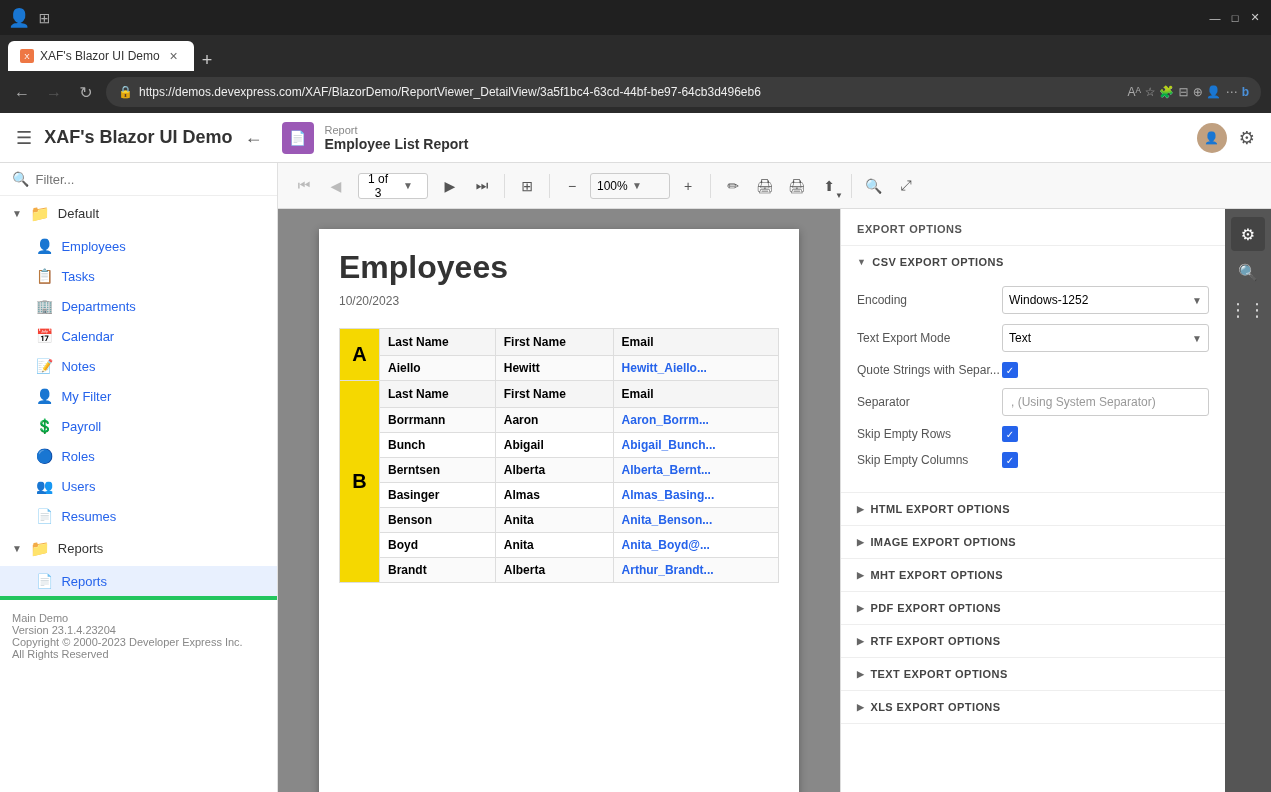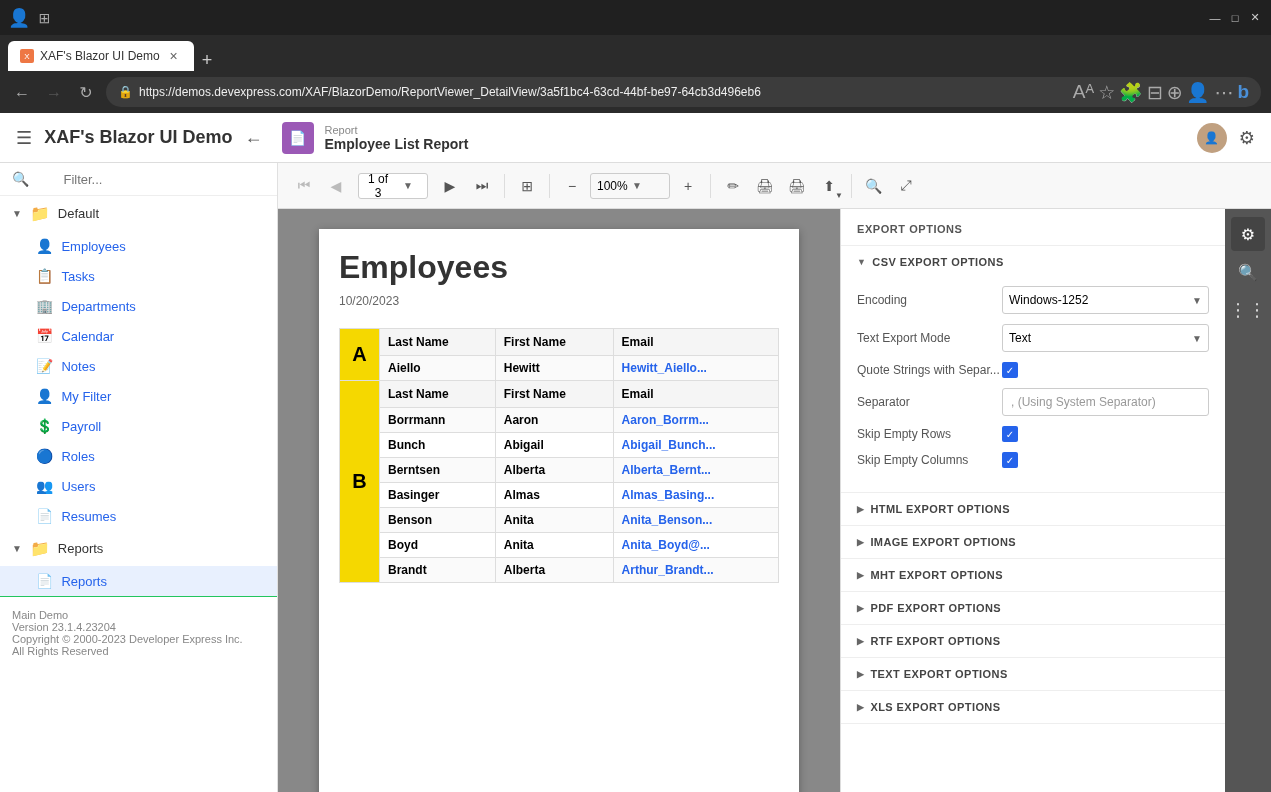--- a/index.html
+++ b/index.html
@@ -13,21 +13,21 @@
     .tab-bar { display: flex; align-items: flex-end; height: 36px; background: #2b2b2b; padding: 0 8px; gap: 2px; }
     .tab { display: flex; align-items: center; gap: 6px; background: #fff; padding: 0 12px; height: 30px; border-radius: 6px 6px 0 0; font-size: 12px; color: #333; min-width: 180px; }
     .tab-favicon { width: 14px; height: 14px; background: #e74; border-radius: 2px; display: flex; align-items: center; justify-content: center; font-size: 8px; color: #fff; }
     .tab-close { margin-left: auto; color: #666; font-size: 14px; cursor: pointer; width: 16px; height: 16px; display: flex; align-items: center; justify-content: center; }
     .tab-new { color: #ccc; font-size: 18px; cursor: pointer; padding: 0 6px; }
     .address-bar { height: 42px; background: #2b2b2b; display: flex; align-items: center; padding: 0 10px; gap: 8px; }
     .nav-btn { color: #aaa; font-size: 16px; cursor: pointer; width: 24px; height: 24px; display: flex; align-items: center; justify-content: center; }
     .address-input { flex: 1; height: 30px; background: #3c3c3c; border: none; border-radius: 16px; padding: 0 12px; color: #eee; font-size: 12px; display: flex; align-items: center; gap: 6px; }
     .address-text { flex: 1; font-size: 12px; color: #eee; }
     .address-icons { display: flex; gap: 4px; color: #aaa; }
-    .address-icons span { font-size: 19px; cursor: pointer; }
+    .address-icons span { font-size: 12px; cursor: pointer; }
 
     
     .app-container { display: flex; height: calc(792px - 113px); background: #fff; }
 
     
     .app-header { height: 50px; background: #fff; border-bottom: 1px solid #ddd; display: flex; align-items: center; padding: 0 16px; gap: 12px; }
     .hamburger { font-size: 18px; color: #555; cursor: pointer; }
     .app-title { font-size: 18px; font-weight: 600; color: #333; }
     .back-btn { color: #555; font-size: 18px; cursor: pointer; }
     .report-header { display: flex; align-items: center; gap: 10px; margin-left: 8px; }
@@ -35,30 +35,30 @@
     .report-title-block { display: flex; flex-direction: column; }
     .report-label { font-size: 11px; color: #888; }
     .report-name { font-size: 14px; font-weight: 600; color: #333; }
     .header-right { margin-left: auto; display: flex; align-items: center; gap: 12px; }
     .avatar { width: 30px; height: 30px; border-radius: 50%; background: #c0a080; display: flex; align-items: center; justify-content: center; color: #fff; font-size: 12px; }
     .gear-btn { color: #555; font-size: 18px; cursor: pointer; }
 
     
     .sidebar { width: 278px; min-width: 278px; background: #fff; border-right: 1px solid #e0e0e0; overflow-y: auto; }
     .sidebar-filter { padding: 8px 12px; border-bottom: 1px solid #eee; display: flex; align-items: center; gap: 6px; }
-    .sidebar-filter input { border: none; outline: none; font-size: 13px; color: #999; flex: 1; margin-left: 28px; }
+    .sidebar-filter input { border: none; outline: none; font-size: 13px; color: #999; flex: 1; }
     .sidebar-search-icon { color: #999; font-size: 14px; }
     .sidebar-group { padding: 0; }
     .sidebar-group-header { display: flex; align-items: center; gap: 8px; padding: 8px 12px; cursor: pointer; font-size: 13px; color: #333; }
     .sidebar-group-arrow { font-size: 10px; color: #666; }
     .folder-icon { font-size: 16px; }
     .sidebar-item { display: flex; align-items: center; gap: 8px; padding: 7px 12px 7px 36px; cursor: pointer; font-size: 13px; color: #2563eb; }
     .sidebar-item.active { background: #e8f0fe; }
     .sidebar-item-icon { font-size: 14px; }
-    .sidebar-footer { padding: 12px; color: #888; font-size: 11px; border-top: 1px solid #22c55e; }
+    .sidebar-footer { padding: 12px; color: #888; font-size: 11px; border-top: 4px solid #22c55e; }
 
     
     .main-content { flex: 1; display: flex; flex-direction: column; overflow: hidden; }
 
     
     .report-toolbar { height: 46px; background: #f8f8f8; border-bottom: 1px solid #ddd; display: flex; align-items: center; padding: 0 12px; gap: 4px; }
     .toolbar-btn { width: 28px; height: 28px; display: flex; align-items: center; justify-content: center; color: #555; font-size: 14px; cursor: pointer; border-radius: 3px; }
     .toolbar-btn.disabled { color: #bbb; cursor: default; }
     .page-selector { display: flex; align-items: center; gap: 2px; margin: 0 4px; }
     .page-input { width: 70px; height: 26px; border: 1px solid #ccc; border-radius: 3px; text-align: center; font-size: 12px; display: flex; align-items: center; justify-content: center; background: #fff; padding: 0 6px; gap: 4px; cursor: pointer; }

